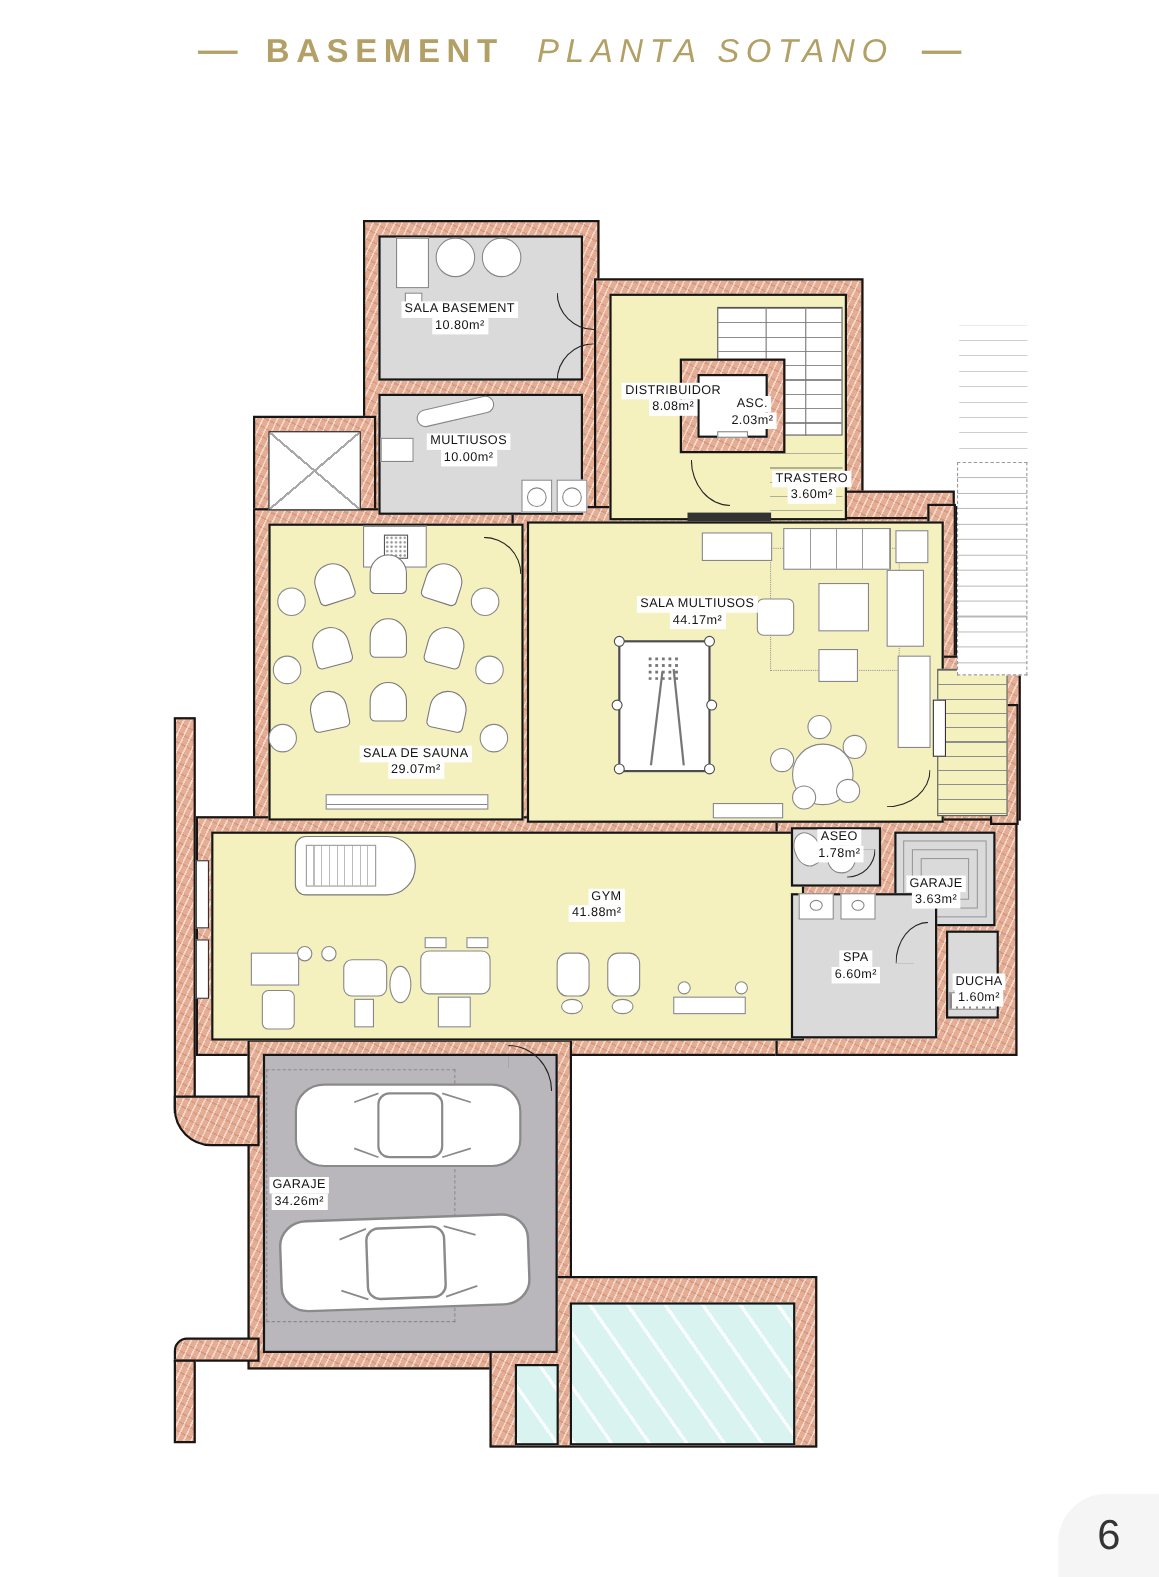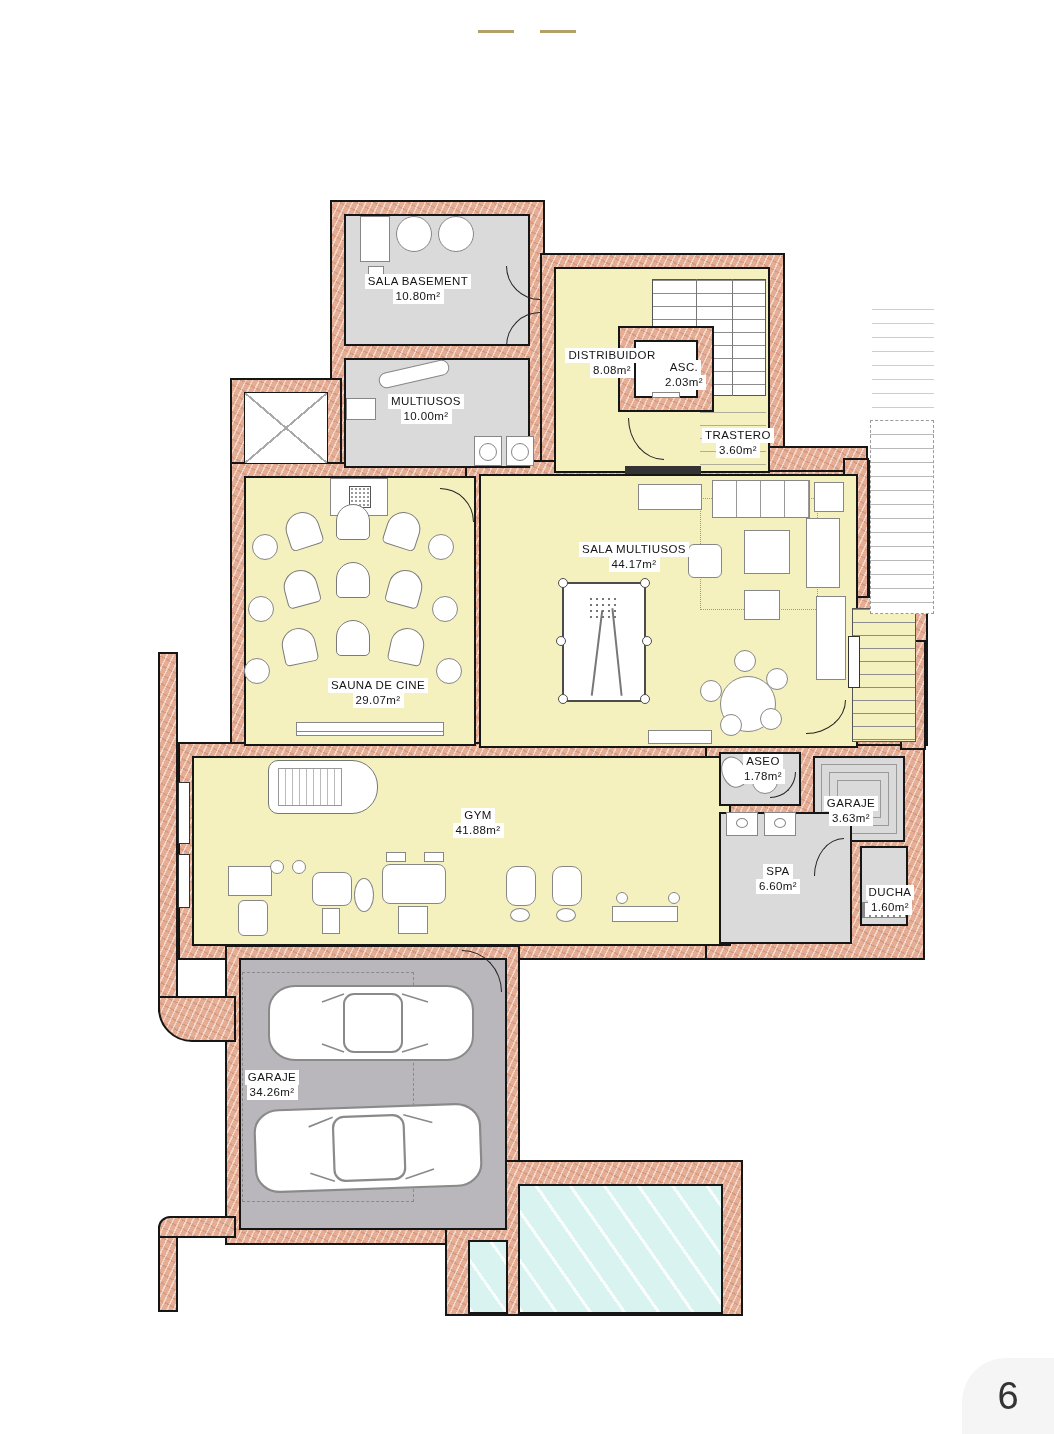--- a/index.html
+++ b/index.html
@@ -47,20 +47,24 @@
      border-top-left-radius:44px;display:flex;align-items:center;justify-content:center;
      font-size:38px;color:#343434;font-weight:400;}
 </style>
 </head>
 <body>
 
 <div class="page">
 
   <div class="hdr">
     <span class="hline"></span>
+    <span class="title">
+      <span class="t1">BASEMENT</span>
+      <span class="t2">PLANTA SOTANO</span>
+    </span>
     <span class="hline"></span>
   </div>
 
   <div class="abs" style="left:0;top:0;width:1054px;height:1434px;">
 
     <div class="wall" style="left:330px;top:200px;width:215px;height:282px;"></div>
     <div class="wall" style="left:540px;top:253px;width:245px;height:232px;"></div>
     <div class="wall" style="left:230px;top:378px;width:112px;height:100px;"></div>
     <div class="wall" style="left:230px;top:462px;width:260px;height:298px;"></div>
     <div class="wall" style="left:465px;top:460px;width:405px;height:300px;"></div>
@@ -250,24 +254,24 @@
     </div>
     <div class="room-label" style="left:668px;top:428px;">
       <span>TRASTERO</span>
         <span>3.60m²</span>
     </div>
     <div class="room-label" style="left:564px;top:542px;">
       <span>SALA MULTIUSOS</span>
         <span>44.17m²</span>
     </div>
     <div class="room-label" style="left:308px;top:678px;">
-      <span>SAUNA DE CINE</span>
+      <span>SALA DE SAUNA</span>
         <span>29.07m²</span>
     </div>
-    <div class="room-label" style="left:408px;top:808px;">
+    <div class="room-label" style="left:428px;top:808px;align-items:flex-end;">
       <span>GYM</span>
         <span>41.88m²</span>
     </div>
     <div class="room-label" style="left:693px;top:754px;">
       <span>ASEO</span>
         <span>1.78m²</span>
     </div>
     <div class="room-label" style="left:781px;top:796px;">
       <span>GARAJE</span>
         <span>3.63m²</span>

